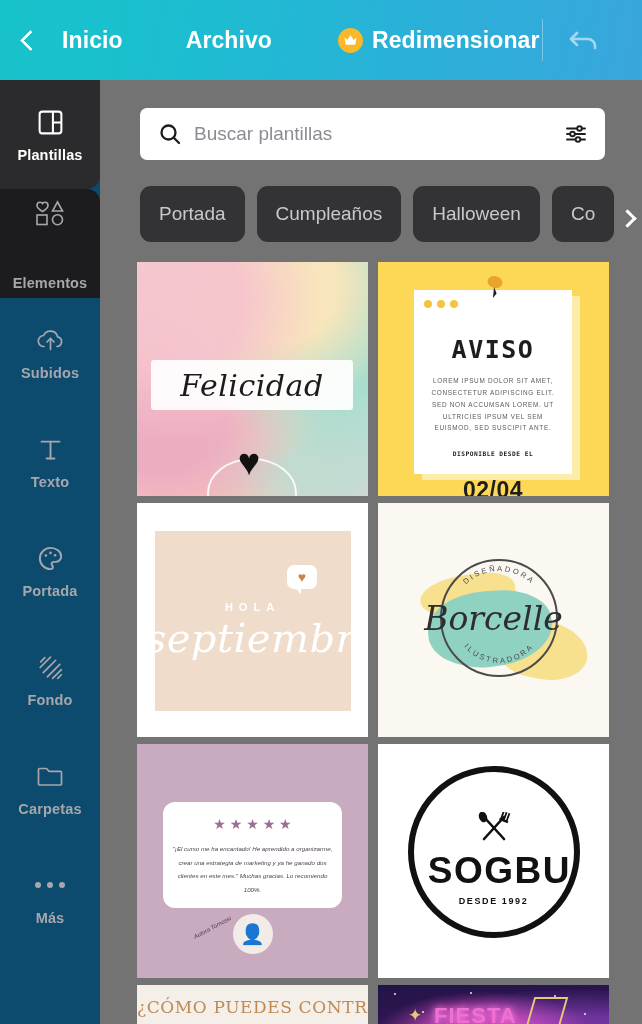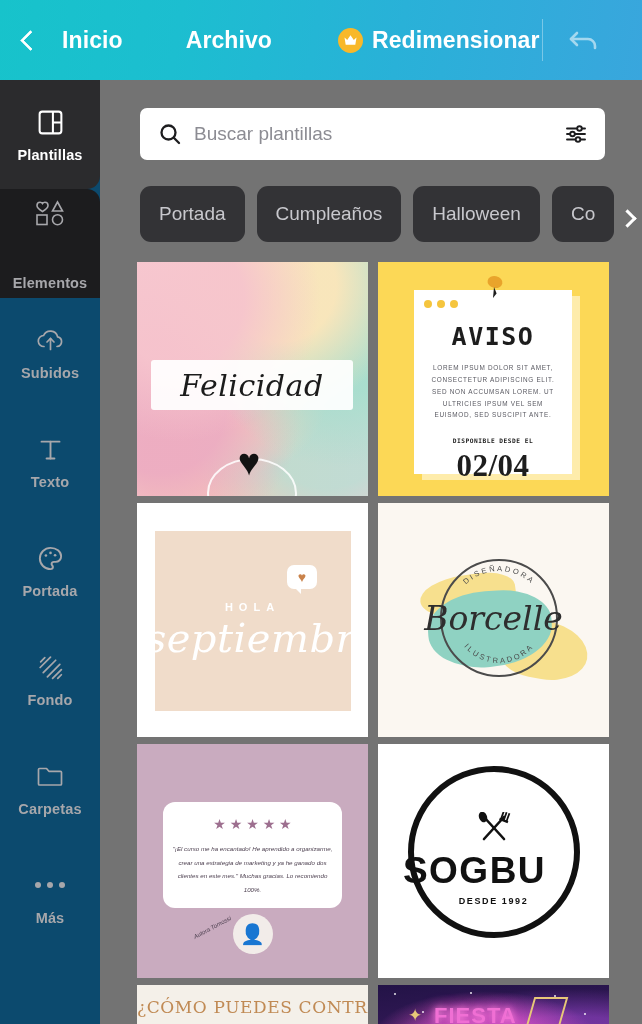--- a/index.html
+++ b/index.html
@@ -148,34 +148,34 @@
     position:absolute; left:36px; top:28px; width:158px; height:184px;
     background:#ffffff; padding:10px 12px;
     display:flex; flex-direction:column; align-items:center;
   }
   .aviso-pin {
     position:absolute; left:106px; top:12px; width:22px; height:26px; z-index:3;
   }
   .aviso-dots { position:absolute; left:10px; top:10px; display:flex; gap:5px; }
   .aviso-dots i { width:8px; height:8px; border-radius:50%; background:#f5c53e; display:block; }
   .aviso-title {
-    margin-top:22px; font-family:"DejaVu Sans Mono", monospace; font-weight:bold;
+    margin-top:35px; font-family:"DejaVu Sans Mono", monospace; font-weight:bold;
     font-size:25px; letter-spacing:1.5px; color:#1d1d1d;
   }
   .aviso-body {
     margin-top:11px; font-size:6.4px; letter-spacing:.7px; line-height:1.85;
     text-align:center; color:#585860; text-transform:uppercase; width:132px;
   }
   .aviso-sub {
     margin-top:16px; font-family:"DejaVu Sans Mono", monospace; font-size:6.2px;
     letter-spacing:.5px; color:#1d1d1d; font-weight:bold;
   }
   .aviso-date {
-    margin-top:4px; font-family:Liberation Serif, serif; font-weight:bold;
-    font-size:31px; letter-spacing:.5px; color:#1d1d1d;
+    margin-top:20px; font-family:Liberation Sans, sans-serif; font-weight:bold;
+    font-size:23px; letter-spacing:.5px; color:#1d1d1d;
   }
 
   
   .t-autumn {
     background:
       radial-gradient(ellipse at 50% 8%, #f3e7d4 0 14%, transparent 40%),
       radial-gradient(circle at 8% 18%, #a8560f 0 22%, transparent 46%),
       radial-gradient(circle at 92% 16%, #9c4d0d 0 22%, transparent 48%),
       radial-gradient(circle at 22% 86%, #b8641b 0 26%, transparent 54%),
       radial-gradient(circle at 78% 90%, #a85613 0 24%, transparent 52%),
@@ -260,21 +260,21 @@
   .t-sogbu { background:#ffffff; }
   .sog-ring {
     position:absolute; left:30px; top:22px; width:172px; height:172px;
     border:6px solid #111111; border-radius:50%;
   }
   .sog-util {
     position:absolute; left:0; top:68px; width:231px; text-align:center;
     font-size:26px; color:#111111; line-height:1;
   }
   .sog-name {
-    position:absolute; left:0; top:106px; width:193px; text-align:center;
+    position:absolute; left:0; top:106px; width:193px; text-align:right;
     font-size:37px; font-weight:bold; letter-spacing:1.5px; color:#111111;
   }
   .sog-since {
     position:absolute; left:0; top:152px; width:231px; text-align:center;
     font-size:9px; letter-spacing:1.6px; color:#111111; font-weight:600;
   }
 
   
   .t-howto { background:#f4f0e9; }
   .howto-title {

